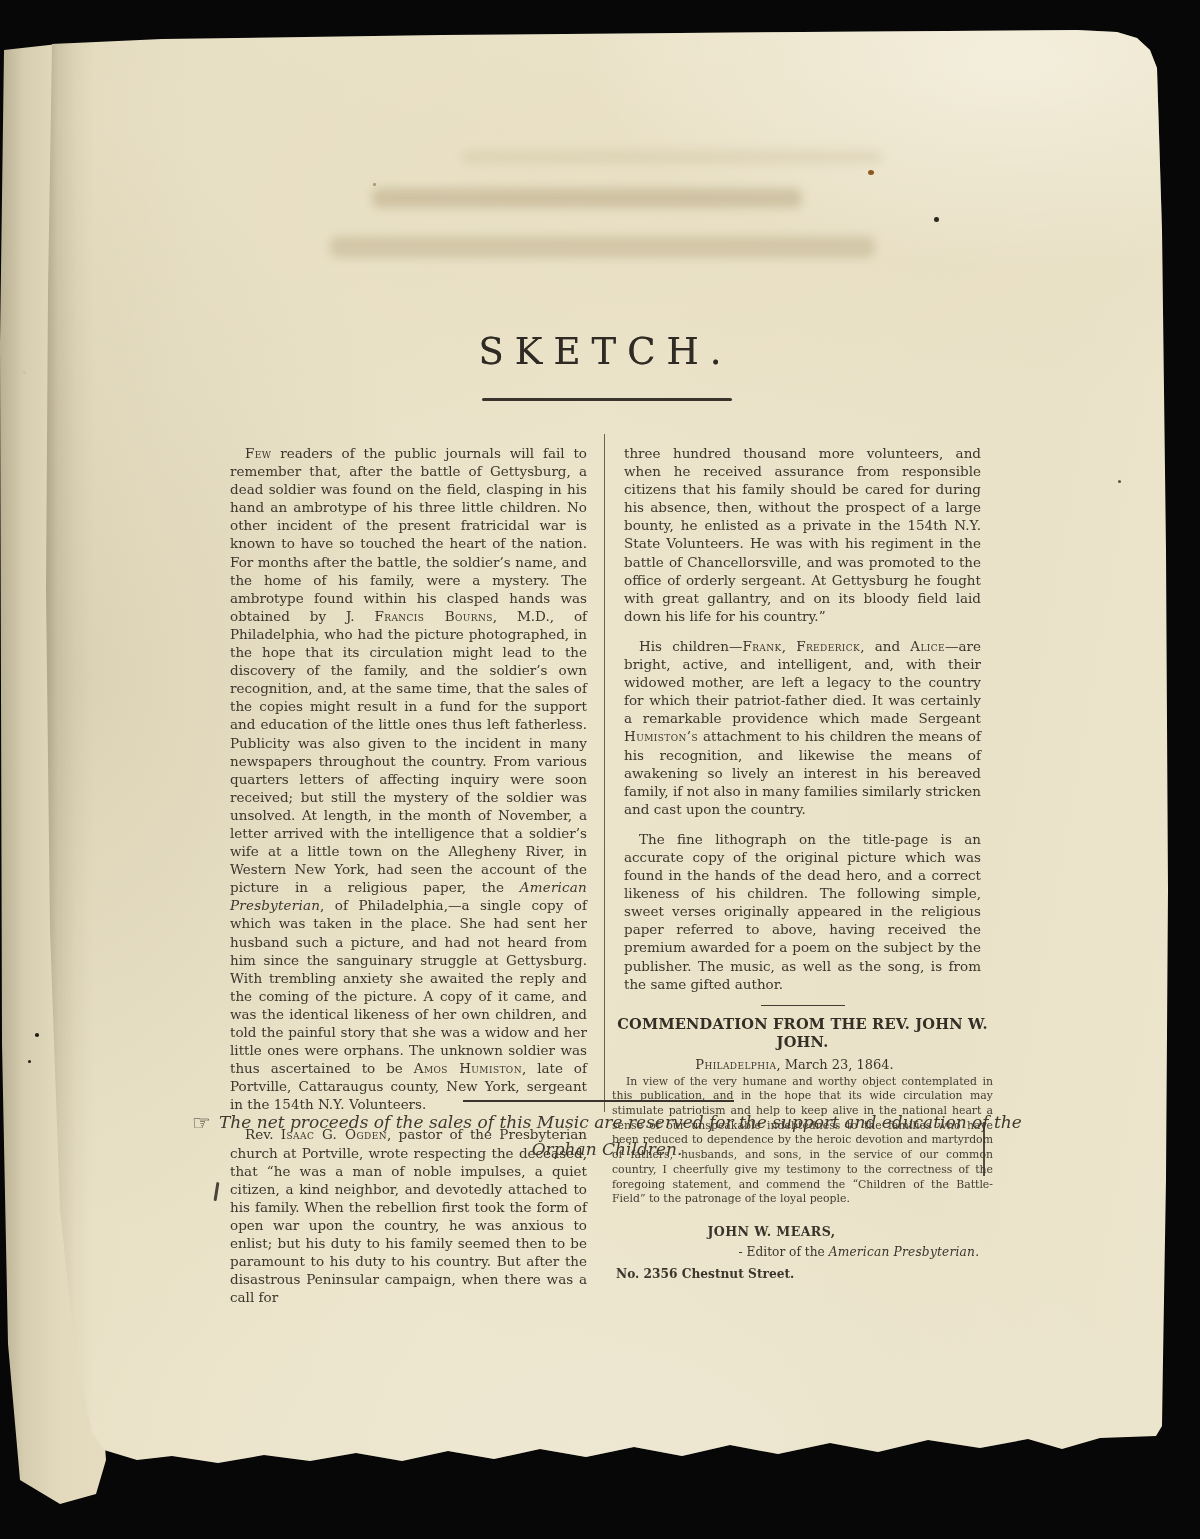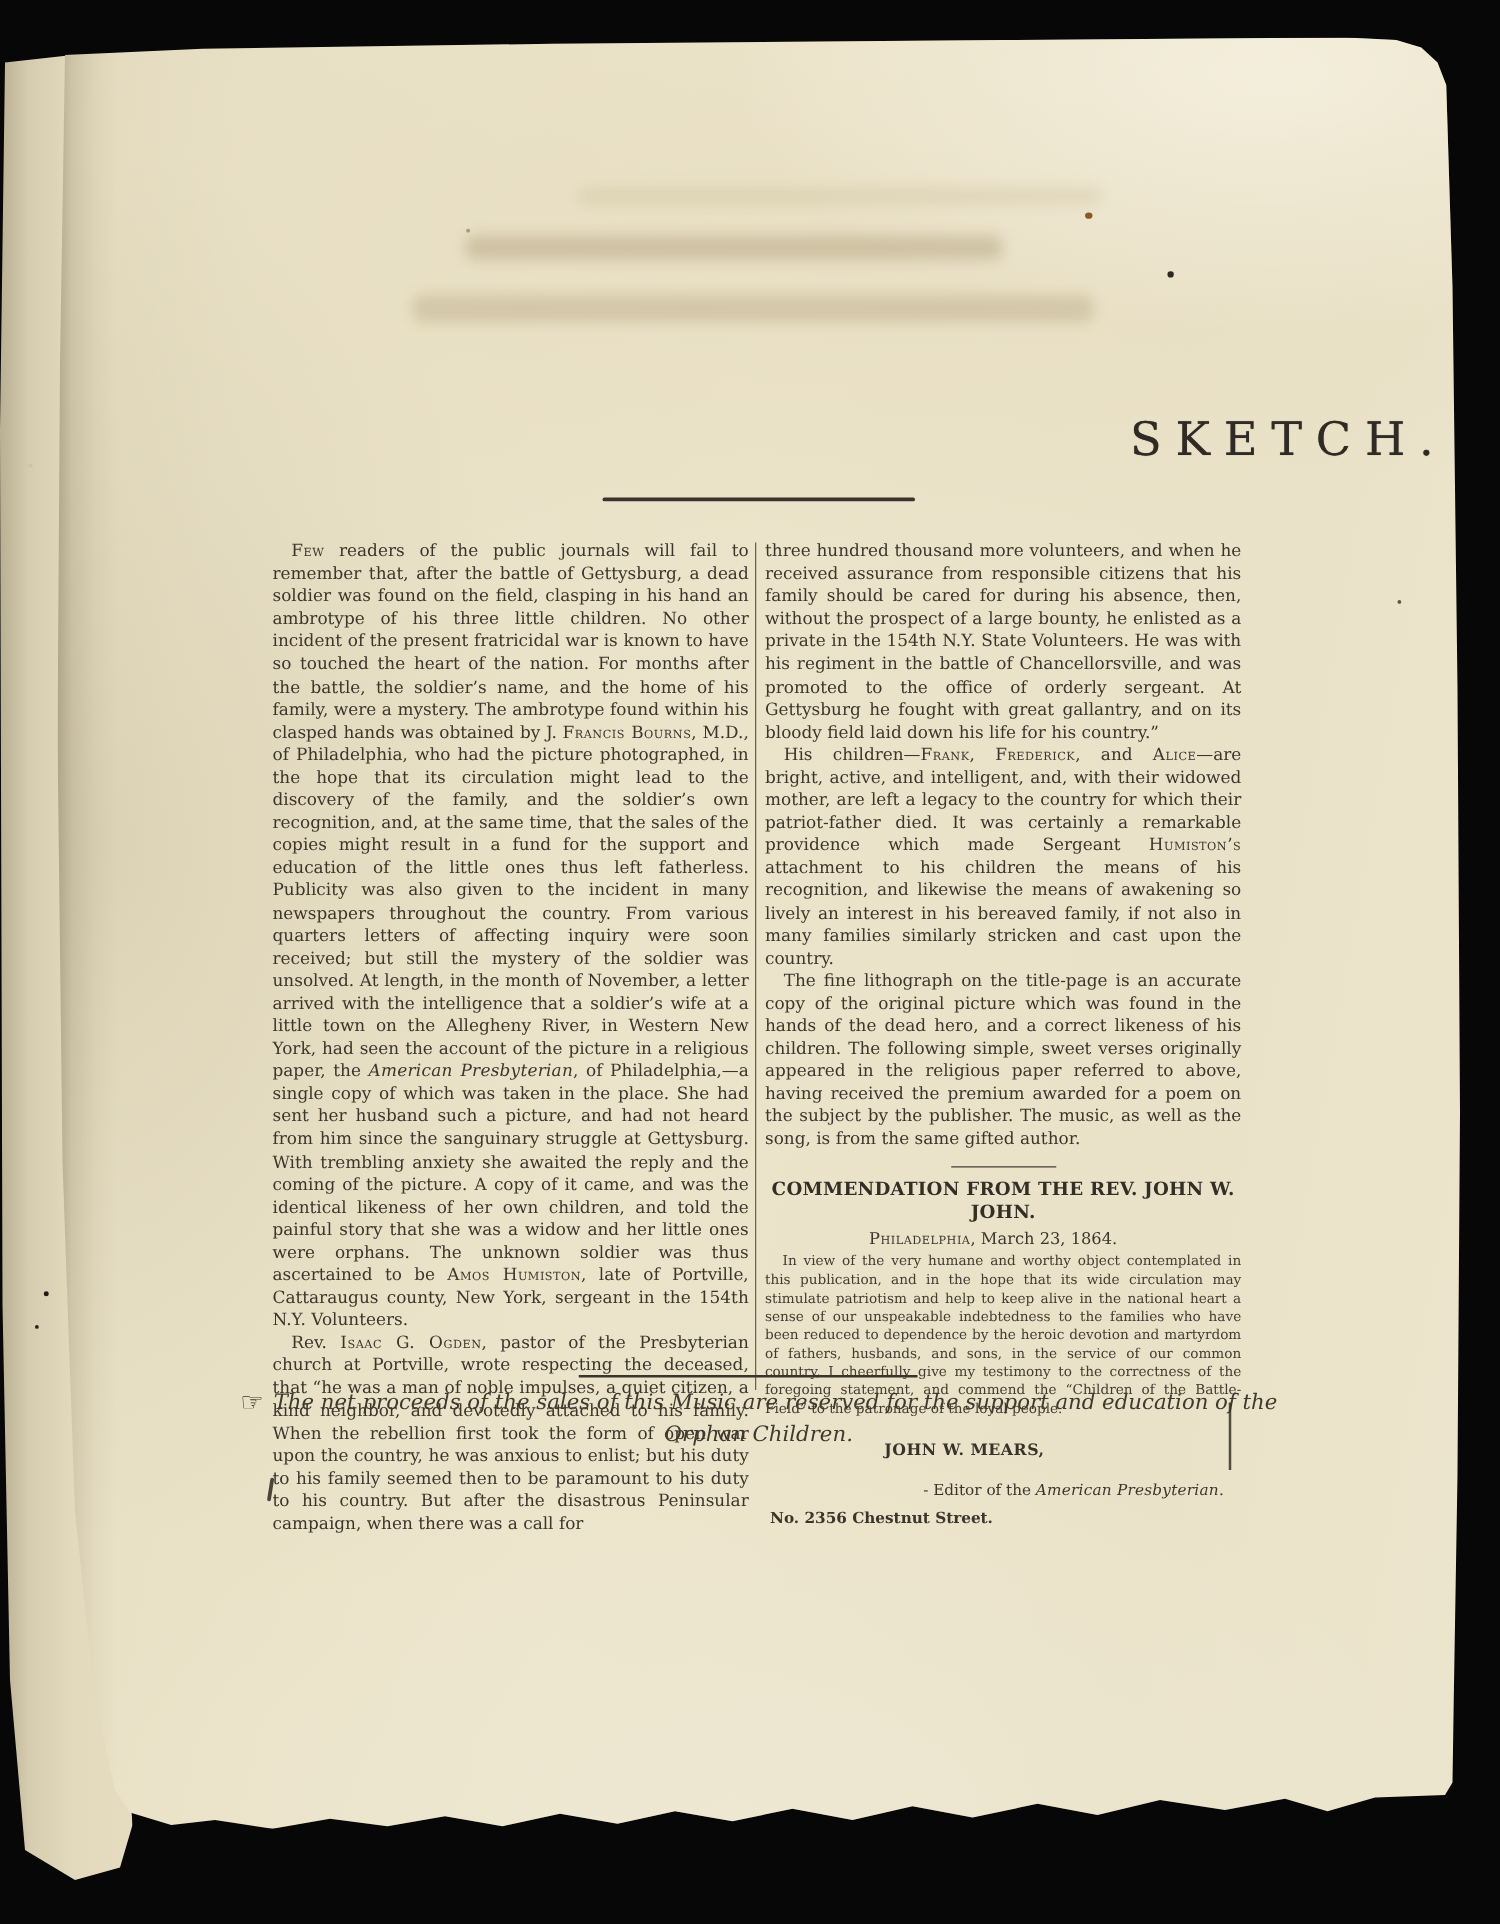--- a/index.html
+++ b/index.html
@@ -33,52 +33,52 @@
     pointer-events:none;
   }
   
   .ghost{position:absolute;border-radius:8px;filter:blur(5px);}
   .g1{left:330px;top:158px;width:430px;height:20px;background:rgba(150,130,85,0.30);}
   .g2{left:288px;top:206px;width:545px;height:22px;background:rgba(150,130,85,0.26);}
   .g3{left:420px;top:120px;width:420px;height:14px;background:rgba(165,148,105,0.16);}
 
   .title{
     position:absolute;left:0;top:300px;width:1116px;margin:0;
-    text-align:right;font-size:37px;font-weight:normal;
+    text-align:center;font-size:37px;font-weight:normal;
     letter-spacing:11px;color:#2f2b24;text-indent:11px;
     text-shadow:0 0 0.6px rgba(47,43,36,0.7);
   }
   .title-rule{position:absolute;left:440px;top:368px;width:250px;height:2.5px;background:#3a342c;border-radius:2px;}
 
   .col{
     position:absolute;top:402px;width:381px;
     font-size:13.5px;line-height:18.1px;color:#3b352c;
     text-align:justify;
   }
   .col-left{left:176px;}
   .col-right{left:570px;}
   .col-divider{position:absolute;left:562px;top:404px;width:1.4px;height:678px;background:rgba(62,56,45,0.75);}
-  p.para{margin:0;padding:0;}
+  p.para{margin:12px;padding:0;}
   p.indent{text-indent:15px;}
   p.noindent{text-indent:0;}
   .sc{font-variant:small-caps;letter-spacing:0.4px;}
   i{letter-spacing:0.2px;}
 
   .sec-rule{width:84px;height:1.6px;background:#423c32;margin:12px auto 9px auto;}
   .comm-heading{
     margin:0;text-align:center;font-size:14.6px;font-weight:bold;
     letter-spacing:0.2px;color:#332e26;
   }
   .comm-dateline{text-align:center;font-size:13px;padding-right:16px;margin-top:4px;color:#3b352c;}
   .comm-body{
     margin:1px 0 0 0;font-size:10.9px;line-height:14.7px;
     text-align:justify;text-indent:14px;color:#423c31;
   }
   .comm-signature{text-align:center;font-size:12.6px;font-weight:bold;letter-spacing:0.4px;padding-right:62px;margin-top:16px;color:#38332a;}
-  .comm-sig-title{text-align:right;font-size:12.2px;padding-right:14px;margin-top:14px;color:#3b352c;}
+  .comm-sig-title{text-align:right;font-size:12.2px;padding-right:14px;margin-top:2px;color:#3b352c;}
   .comm-address{text-align:left;font-size:12.2px;font-weight:bold;padding-left:4px;margin-top:4px;color:#3b352c;}
 
   .center-rule{position:absolute;left:421px;top:1070px;width:271px;height:2px;background:#3a342c;}
 
   .footnote{
     position:absolute;left:150px;top:1079px;width:830px;
     text-align:center;font-style:italic;font-size:17px;line-height:26px;
     color:#3f392f;
   }
   .manicule{font-style:normal;font-size:21px;vertical-align:-2px;margin-right:8px;color:#3a342c;}

